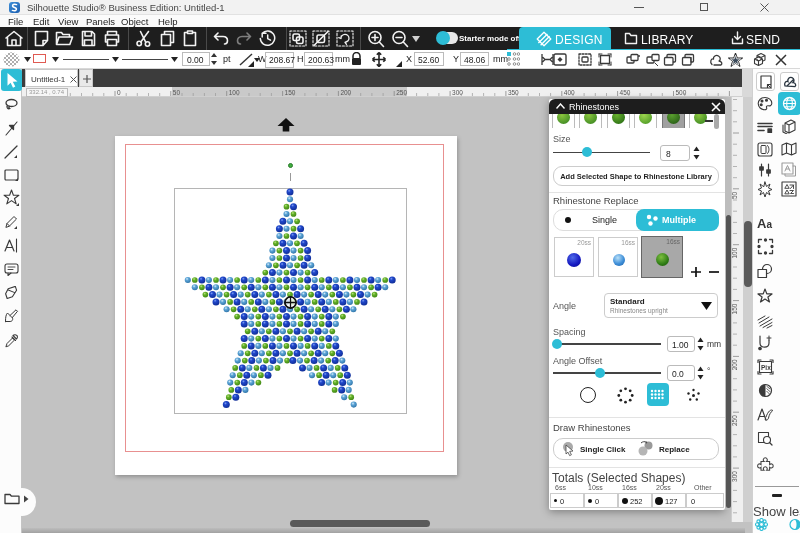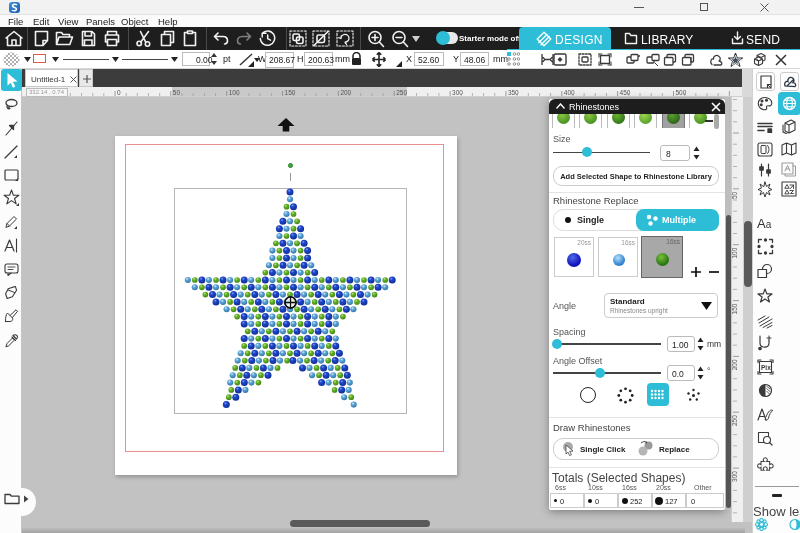--- a/index.html
+++ b/index.html
@@ -9,20 +9,21 @@
 .icd{stroke:#3a3a3a;fill:none;stroke-width:1.3;stroke-linejoin:round;stroke-linecap:round}
 .tseg{position:absolute;top:0;bottom:0;width:1px;background:#4a4a4a}
 </style></head><body>
 <div id="app">
 
 <div class="abs" style="left:0;top:0;width:800px;height:15px;background:#f2f2f2;border-bottom:1px solid #e2e2e2">
  <div class="abs" style="left:9px;top:2px;width:11px;height:11px;border-radius:3px;background:linear-gradient(135deg,#3e8fd8,#1d5fb0)"></div>
  <svg class="abs" style="left:11px;top:3px" width="7" height="9" viewBox="0 0 7 9">
         <path d="M5.6 1.6 C3 0.6 1.2 1.8 1.6 3.2 C2 4.6 5 4.4 5.4 5.8 C5.8 7.2 4 8.4 1.4 7.4" stroke="#fff" stroke-width="1.5" fill="none" stroke-linecap="round"></path>
       </svg>
+ <div class="abs" style="left:27px;top:2px;font-size:9.5px;color:#444">Silhouette Studio® Business Edition: Untitled-1</div>
  <div class="abs" style="left:634px;top:7px;width:10px;height:1px;background:#555"></div>
  <div class="abs" style="left:700px;top:3px;width:8px;height:8px;border:1px solid #555"></div>
  <svg class="abs" style="left:760px;top:3px" width="9" height="9">
         <path d="M0.5 0.5 L8.5 8.5 M8.5 0.5 L0.5 8.5" stroke="#555" stroke-width="1"></path>
       </svg>
 </div>
 
 <div class="abs" style="left:0;top:15px;width:800px;height:12px;background:#fbfbfb;font-size:9.5px;color:#222">
  <span class="abs" style="left:8px;top:1px">File</span>
       <span class="abs" style="left:33px;top:1px">Edit</span>
@@ -155,21 +156,21 @@
         <path d="M0 0 L7 0 L3.5 5 Z" fill="#222"></path>
       </svg>
  <div class="abs" style="left:63px;top:8.6px;width:46px;height:1.4px;background:#444"></div>
  <svg class="abs" style="left:112px;top:7px" width="7" height="5">
         <path d="M0 0 L7 0 L3.5 5 Z" fill="#222"></path>
       </svg>
  <div class="abs" style="left:122px;top:8.6px;width:46px;height:1.4px;background:#444"></div>
  <svg class="abs" style="left:171px;top:7px" width="7" height="5">
         <path d="M0 0 L7 0 L3.5 5 Z" fill="#222"></path>
       </svg>
- <div class="abs" style="left:182px;top:2px;width:28px;height:14px;border:1px solid #bbb;font-size:8.5px;color:#222;padding:2px 0 0 13px">0.00</div>
+ <div class="abs" style="left:182px;top:2px;width:28px;height:14px;border:1px solid #bbb;font-size:8.5px;color:#222;padding:2px 0 0 4px">0.00</div>
  <svg class="abs" style="left:211px;top:3px" width="6" height="12">
         <path d="M0 4 L6 4 L3 0 Z" fill="#333"></path>
         <path d="M0 8 L6 8 L3 12 Z" fill="#333"></path>
       </svg>
  <div class="abs" style="left:223px;top:4px;font-size:9px;color:#222">pt</div>
  <svg class="abs" style="left:239px;top:3px" width="14" height="13">
         <path d="M1 12 L13 1" stroke="#333" stroke-width="1.4"></path>
       </svg>
  <svg class="abs" style="left:254px;top:8px" width="6" height="4">
         <path d="M0 0 L6 0 L3 4 Z" fill="#222"></path>
@@ -907,21 +908,21 @@
 
  <svg class="abs icd" style="left:4px;top:112px" width="16" height="17" viewBox="0 0 16 17">
         <path d="M8 1 L9.5 5.5 L13 3 L11.5 7 L15 8.5 L11.5 10 L13 14 L9.5 11.5 L8 16 L6.5 11.5 L3 14 L4.5 10 L1 8.5 L4.5 7 L3 3 L6.5 5.5 Z" stroke-width="1"></path>
       </svg>
  <svg class="abs icd" style="left:28px;top:112px" width="16" height="16" viewBox="0 0 16 16">
         <rect x="1" y="1" width="14" height="14" stroke-width="1.1"></rect>
         <path d="M4 7 L6 3.5 L8 7 Z M9 4 L12.5 4 L12.5 7.5 M12.5 4 L9.5 7.5" stroke-width="0.9"></path>
         <path d="M4 12.5 L6 9 L8 12.5 Z M9 9.5 L12.5 9.5 L9.5 12.5 L12.5 12.5" stroke-width="0.9"></path>
       </svg>
 
- <div class="abs" style="left:4px;top:147px;font-size:13px;color:#333;font-weight:normal">A<span style="font-size:10px">a</span></div>
+ <div class="abs" style="left:4px;top:147px;font-size:13px;color:#333;font-weight:bold">A<span style="font-size:10px">a</span></div>
 
  <svg class="abs icd" style="left:4px;top:169px" width="17" height="17" viewBox="0 0 17 17">
         <path d="M1.5 4.5 L1.5 1.5 L4.5 1.5 M12.5 1.5 L15.5 1.5 L15.5 4.5 M15.5 12.5 L15.5 15.5 L12.5 15.5 M4.5 15.5 L1.5 15.5 L1.5 12.5" stroke-width="1.3"></path>
         <circle cx="8.5" cy="2" r="1" fill="#3a3a3a"></circle>
         <circle cx="8.5" cy="15" r="1" fill="#3a3a3a"></circle>
         <circle cx="2" cy="8.5" r="1" fill="#3a3a3a"></circle>
         <circle cx="15" cy="8.5" r="1" fill="#3a3a3a"></circle>
       </svg>
 
  <svg class="abs icd" style="left:3px;top:194px" width="18" height="16" viewBox="0 0 18 16">
@@ -1031,21 +1032,21 @@
  <div class="abs" style="left:111px;top:46px;width:30px;height:16px;border:1px solid #bbb;border-radius:3px;font-size:8.5px;color:#222;padding:3px 0 0 5px">8</div>
  <svg class="abs" style="left:144px;top:47px" width="7" height="14">
         <path d="M0.5 5 L6.5 5 L3.5 0.5 Z" fill="#222"></path>
         <path d="M0.5 9 L6.5 9 L3.5 13.5 Z" fill="#222"></path>
       </svg>
  <div class="abs" style="left:4px;top:67px;width:166px;height:20px;border:1px solid #ccc;border-radius:9px;font-size:7.5px;font-weight:bold;white-space:nowrap;letter-spacing:0;color:#222;text-align:center;padding-top:5px">Add Selected Shape to Rhinestone Library</div>
  <div class="abs" style="left:0;top:93px;width:176px;height:1px;background:#e3e3e3"></div>
  <div class="abs" style="left:4px;top:96px;font-size:9.5px;color:#444">Rhinestone Replace</div>
  <div class="abs" style="left:4px;top:110px;width:166px;height:22px;border:1px solid #ddd;border-radius:10px;background:#fff"></div>
  <div class="abs" style="left:16px;top:118px;width:6px;height:6px;border-radius:50%;background:#111"></div>
- <div class="abs" style="left:28px;top:116px;font-size:9px;font-weight:bold;color:#222">Single</div>
+ <div class="abs" style="left:43px;top:116px;font-size:9px;font-weight:normal;color:#222">Single</div>
  <div class="abs" style="left:87px;top:110px;width:83px;height:22px;border-radius:8px;background:#2dbdd6"></div>
  <svg class="abs" style="left:96px;top:114px" width="14" height="14">
         <circle cx="4" cy="4" r="2.2" fill="#fff"></circle>
         <circle cx="10.5" cy="5.5" r="2.2" fill="#fff"></circle>
         <circle cx="5.5" cy="10.5" r="2.2" fill="#fff"></circle>
       </svg>
  <div class="abs" style="left:113px;top:116px;font-size:9px;font-weight:bold;color:#fff">Multiple</div>
 
  <div class="abs" style="left:5px;top:138px;width:40px;height:40px;border:1px solid #ccc">
   <div class="abs" style="right:2px;top:1px;font-size:6.5px;color:#999">20ss</div>

